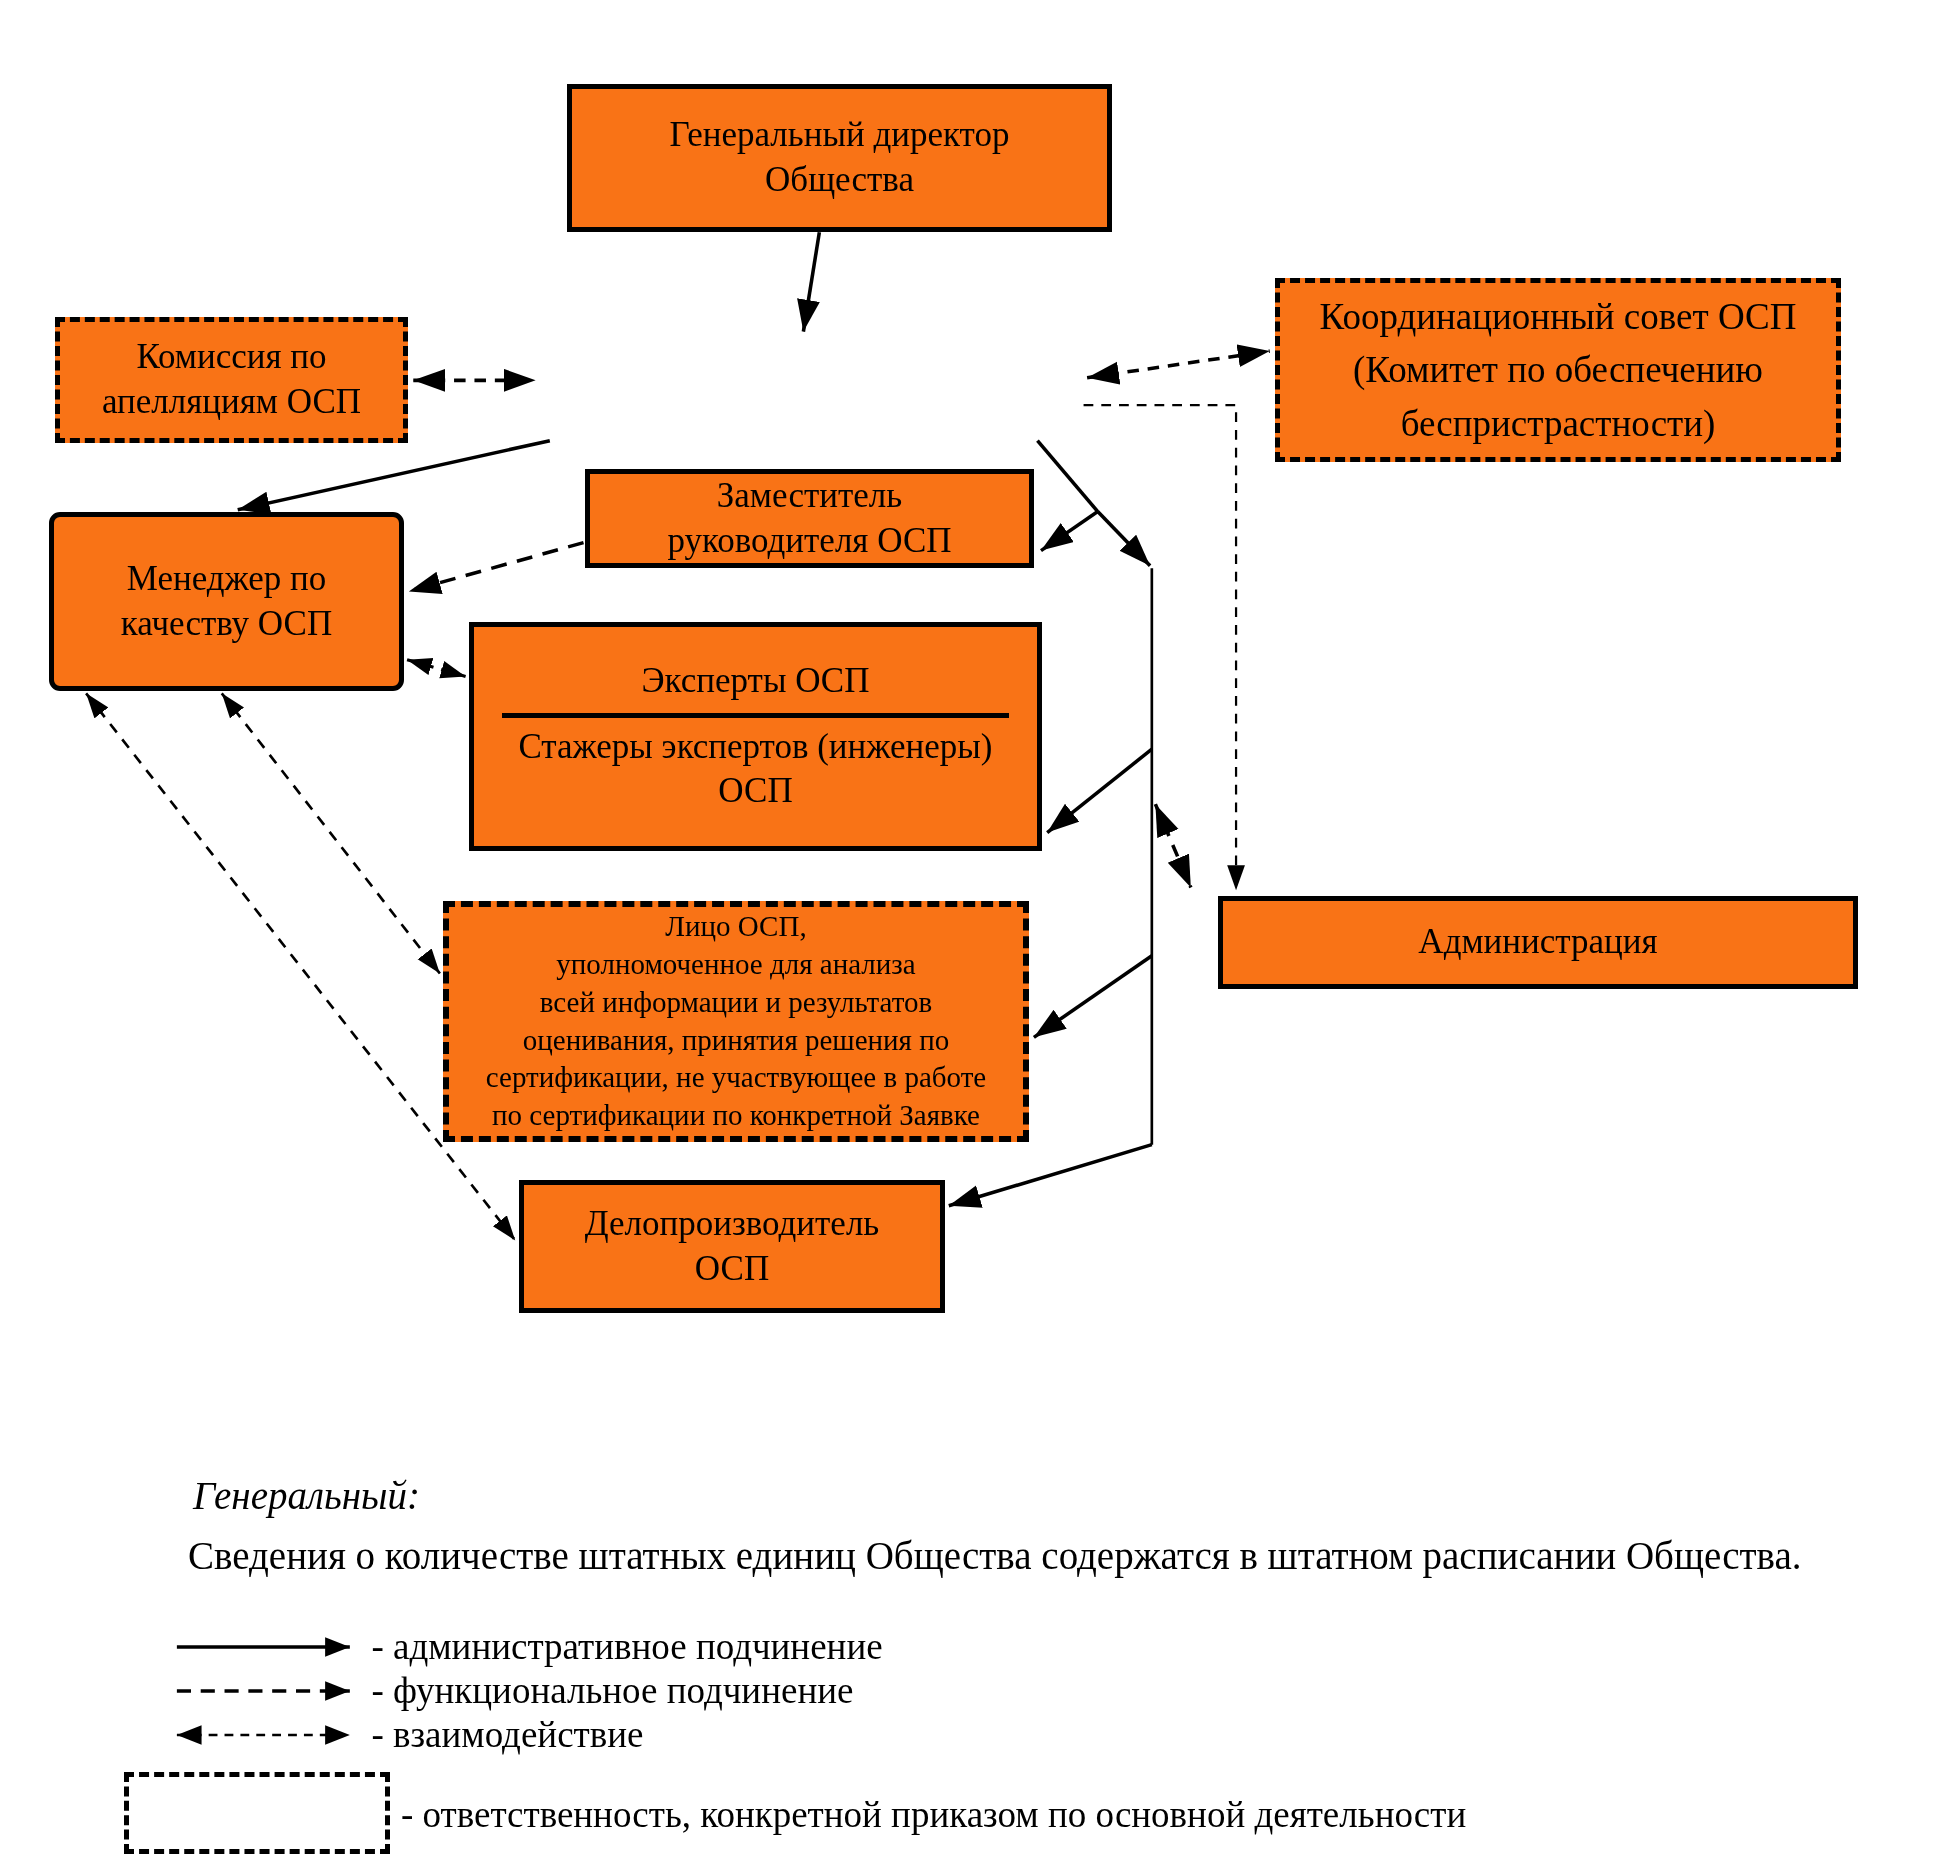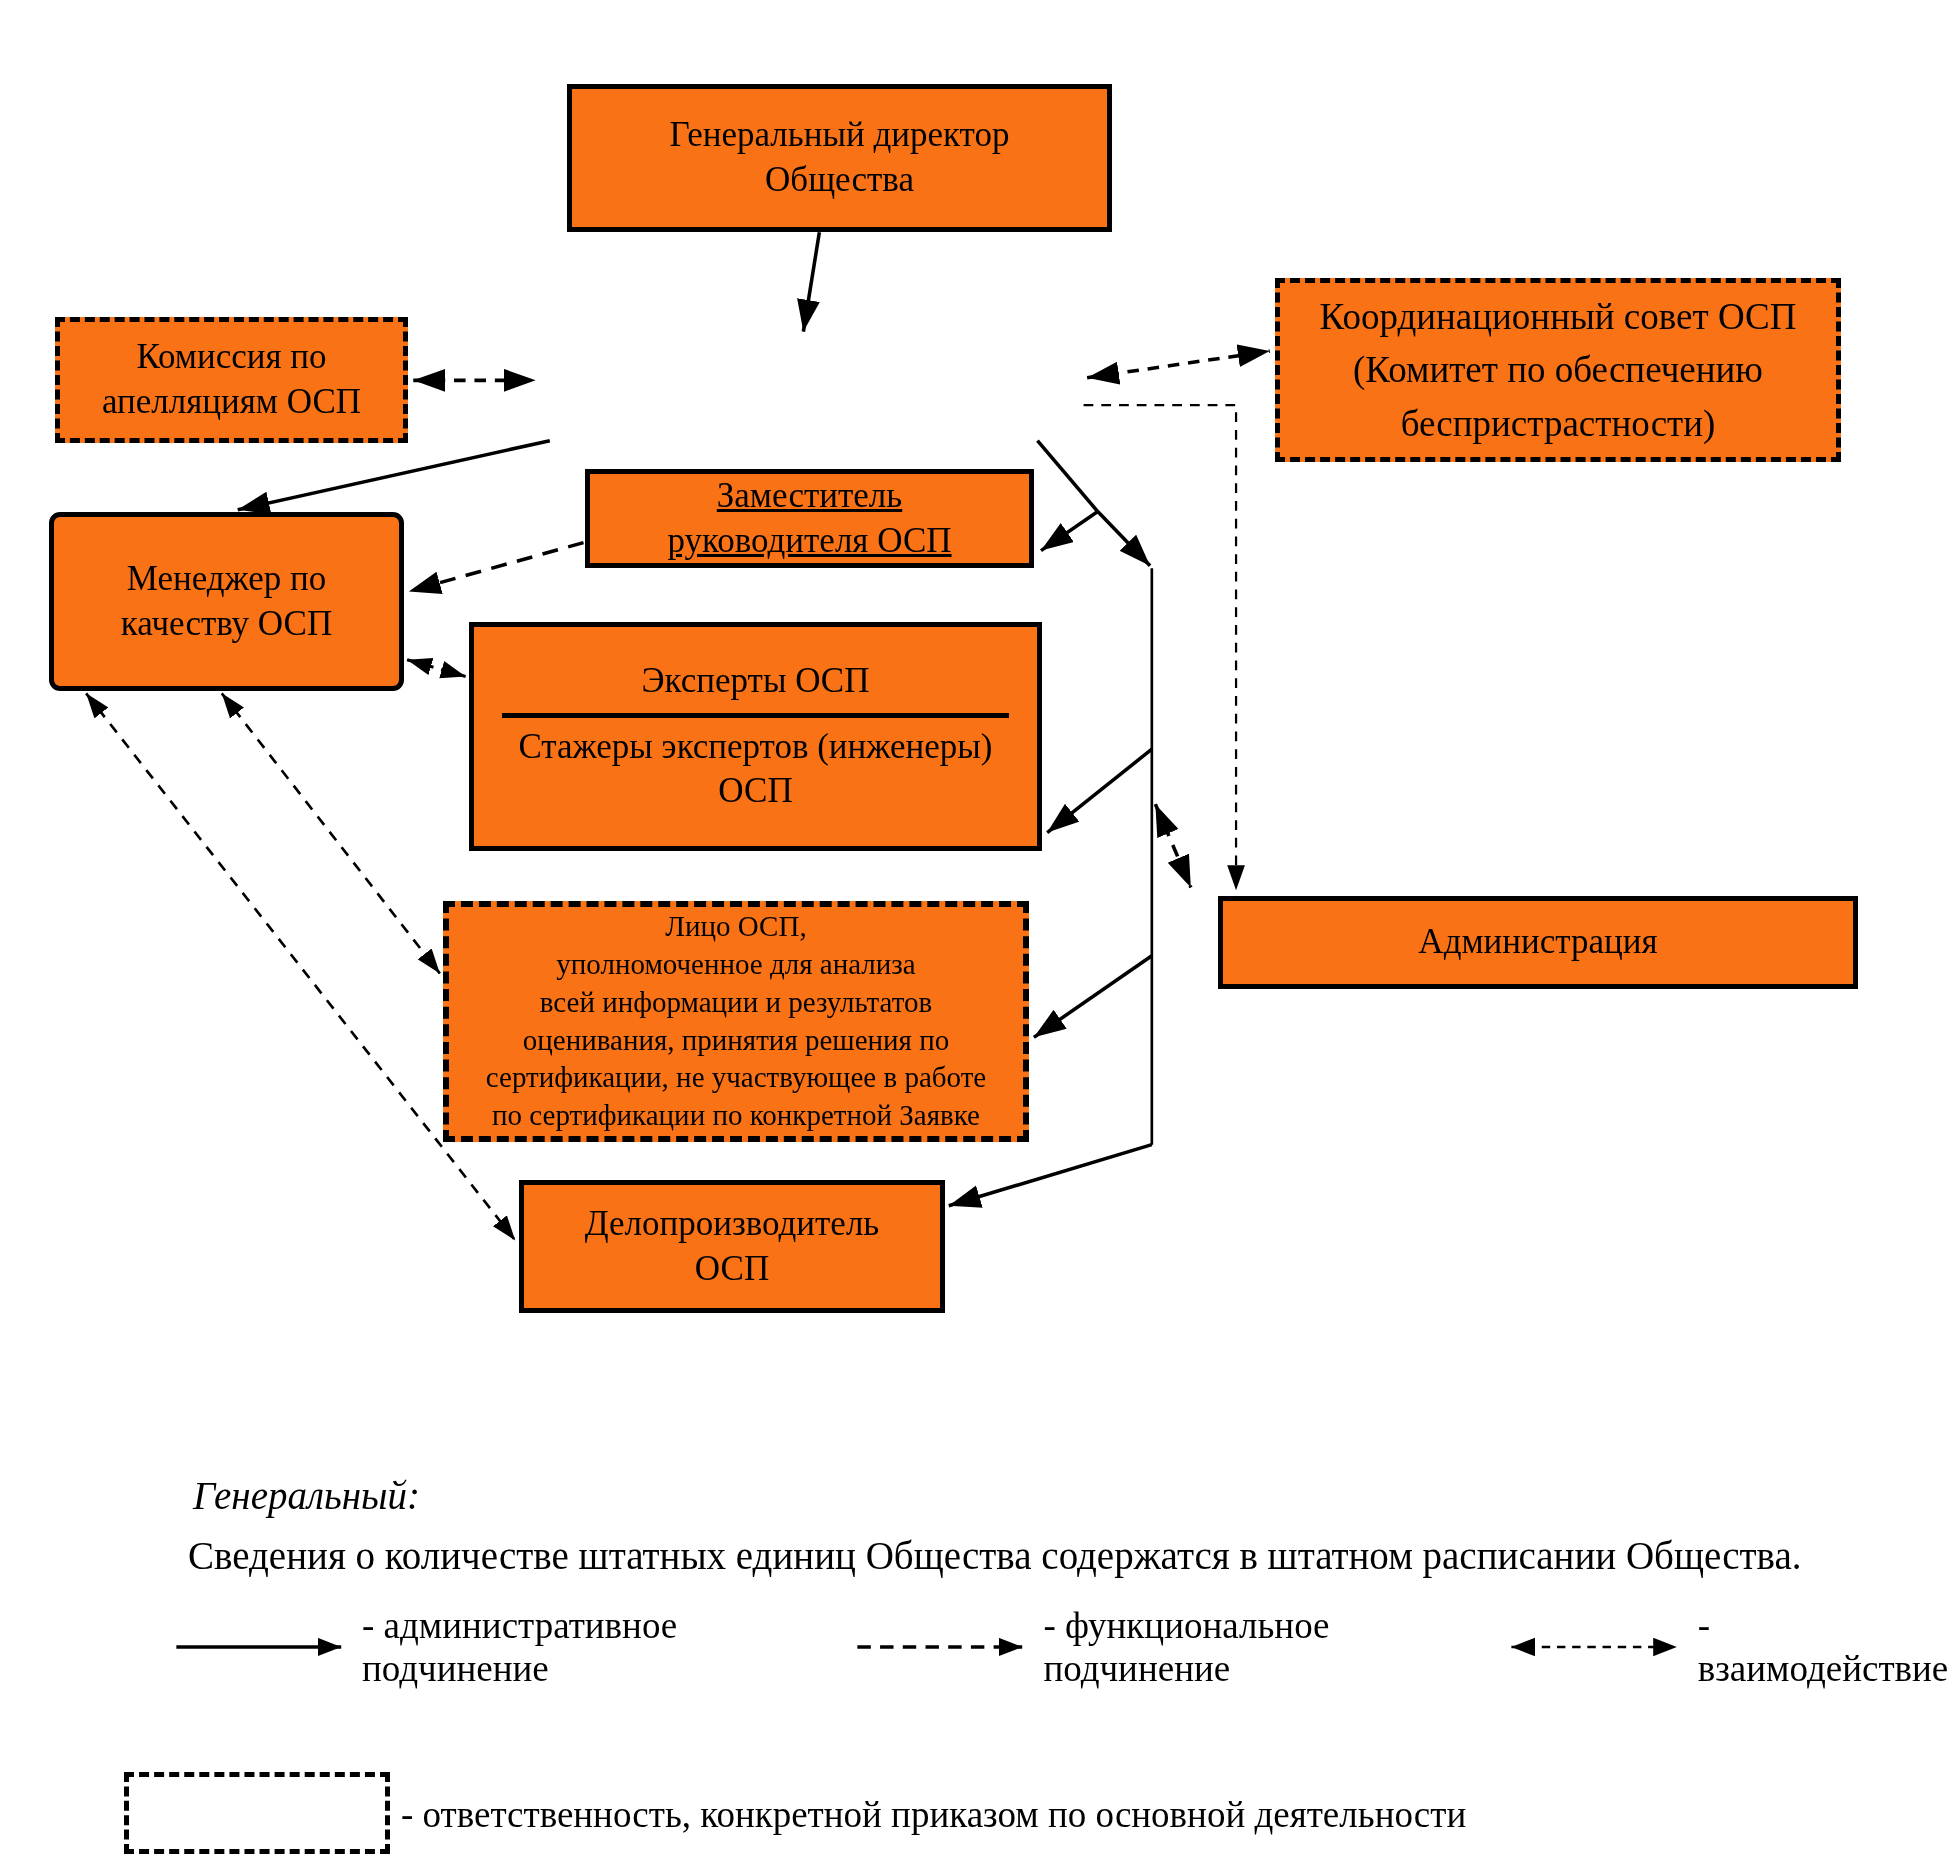--- a/index.html
+++ b/index.html
@@ -38,21 +38,21 @@
     position:absolute;left:0;top:0;z-index:3;
     pointer-events:none;
   }
   .note{
     position:absolute;z-index:2;
     font-size:39px;line-height:1.35;
   }
   .note-title{font-style:italic;}
   .legend{
     position:absolute;left:173px;top:1628px;z-index:2;
-    display:flex;flex-direction:row;gap:7px;
+    display:flex;flex-direction:column;gap:7px;
     font-size:37px;
   }
   .legend-row{display:flex;align-items:center;height:37px;}
   .legend-row svg{display:block;margin-right:12.4px;}
   .legend-dashed-box{
     position:absolute;left:124px;top:1772px;width:266px;height:82px;
     box-sizing:border-box;border:5.3px dashed #000;background:#fff;z-index:2;
   }
   .legend-box-label{
     position:absolute;left:401px;top:1793px;font-size:37px;z-index:2;
@@ -78,21 +78,21 @@
     <span>Координационный совет ОСП
 (Комитет по обеспечению
 беспристрастности)</span>
   </div>
 
   <div class="box solid" style="left:49px;top:512px;width:355px;height:179px;border-radius:11px;">
     <span>Менеджер по
 качеству ОСП</span>
   </div>
 
-  <div class="box solid" style="left:585px;top:469px;width:449px;height:99px;text-decoration:underline;">
+  <div class="box solid" style="left:585px;top:469px;width:449px;height:99px;">
     <span>Заместитель
 руководителя ОСП</span>
   </div>
 
   <div class="box solid" style="left:469px;top:622px;width:573px;height:229px;">
     <span>Эксперты ОСП</span>
     <div class="divider"></div>
     <span>Стажеры экспертов (инженеры)
 ОСП</span>
   </div>

